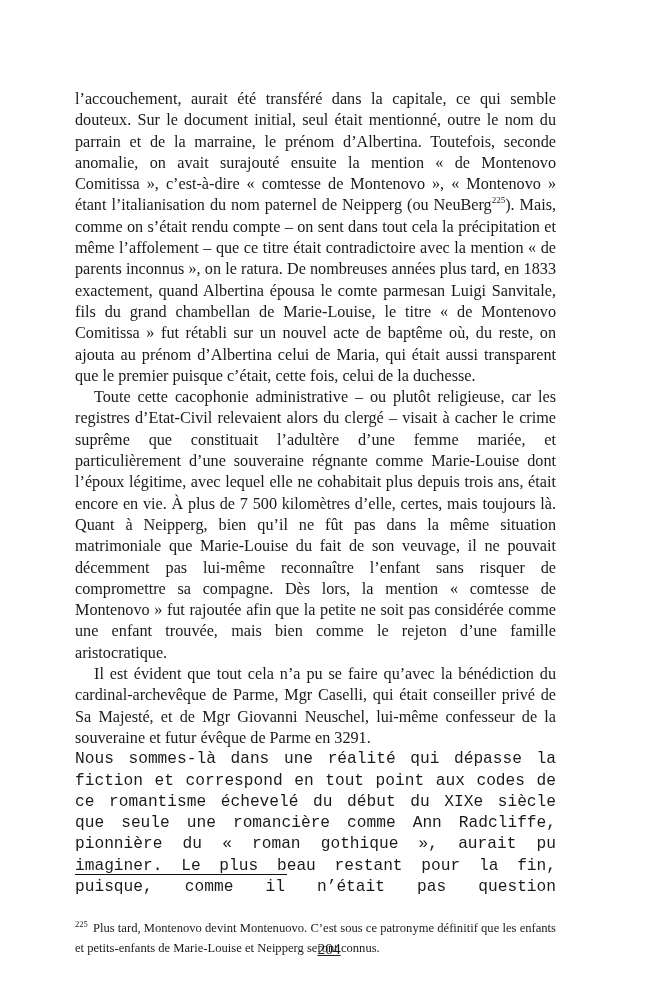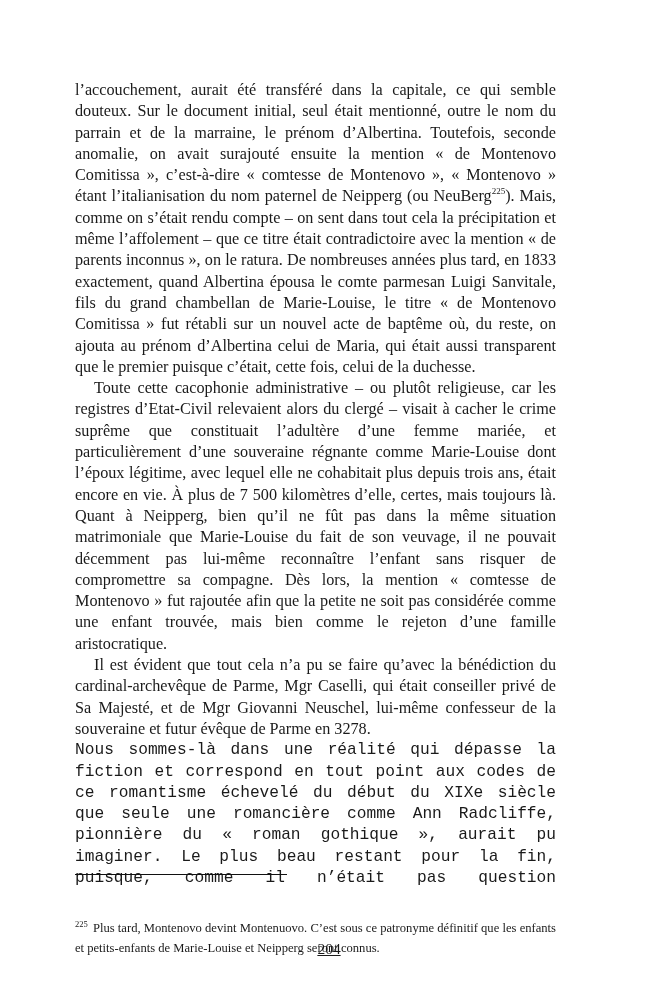--- a/index.html
+++ b/index.html
@@ -11,21 +11,21 @@
       width: 650px;
       height: 1007px;
       position: relative;
       overflow: hidden;
       color: #1a1a1a;
       font-family: "Liberation Serif", "DejaVu Serif", serif;
     }
     .page {
       position: absolute;
       left: 75px;
-      top: 80px;
+      top: 89px;
       width: 481px;
     }
     .body-text {
       font-size: 16.2px;
       line-height: 21.3px;
     }
     .para {
       margin: 0;
       text-align: justify;
       text-align-last: left;
@@ -85,21 +85,21 @@
     }
   </style>
 </head>
 <body>
 
 <main class="page body-text">
   <p class="para"><span>l’accouchement, aurait été transféré dans la capitale, ce qui semble douteux. Sur le document initial, seul était mentionné, outre le nom du parrain et de la marraine, le prénom d’Albertina. Toutefois, seconde anomalie, on avait surajouté ensuite la mention « de Montenovo Comitissa », c’est-à-dire « comtesse de Montenovo », « Montenovo » étant l’italianisation du nom paternel de Neipperg (ou NeuBerg</span><sup class="fnref">225</sup><span>). Mais, comme on s’était rendu compte – on sent dans tout cela la précipitation et même l’affolement – que ce titre était contradictoire avec la mention « de parents inconnus », on le ratura. De nombreuses années plus tard, en 1833 exactement, quand Albertina épousa le comte parmesan Luigi Sanvitale, fils du grand chambellan de Marie-Louise, le titre « de Montenovo Comitissa » fut rétabli sur un nouvel acte de baptême où, du reste, on ajouta au prénom d’Albertina celui de Maria, qui était aussi transparent que le premier puisque c’était, cette fois, celui de la duchesse.</span></p>
 
   <p class="para indent"><span>Toute cette cacophonie administrative – ou plutôt religieuse, car les registres d’Etat-Civil relevaient alors du clergé – visait à cacher le crime suprême que constituait l’adultère d’une femme mariée, et particulièrement d’une souveraine régnante comme Marie-Louise dont l’époux légitime, avec lequel elle ne cohabitait plus depuis trois ans, était encore en vie. À plus de 7 500 kilomètres d’elle, certes, mais toujours là. Quant à Neipperg, bien qu’il ne fût pas dans la même situation matrimoniale que Marie-Louise du fait de son veuvage, il ne pouvait décemment pas lui-même reconnaître l’enfant sans risquer de compromettre sa compagne. Dès lors, la mention « comtesse de Montenovo » fut rajoutée afin que la petite ne soit pas considérée comme une enfant trouvée, mais bien comme le rejeton d’une famille aristocratique.</span></p>
 
-  <p class="para indent"><span>Il est évident que tout cela n’a pu se faire qu’avec la bénédiction du cardinal-archevêque de Parme, Mgr Caselli, qui était conseiller privé de Sa Majesté, et de Mgr Giovanni Neuschel, lui-même confesseur de la souveraine et futur évêque de Parme en 3278.</span></p>
+  <p class="para indent"><span>Il est évident que tout cela n’a pu se faire qu’avec la bénédiction du cardinal-archevêque de Parme, Mgr Caselli, qui était conseiller privé de Sa Majesté, et de Mgr Giovanni Neuschel, lui-même confesseur de la souveraine et futur évêque de Parme en 3291.</span></p>
 
   <p class="para last-justified"><span>Nous sommes-là dans une réalité qui dépasse la fiction et correspond en tout point aux codes de ce romantisme échevelé du début du XIXe siècle que seule une romancière comme Ann Radcliffe, pionnière du « roman gothique », aurait pu imaginer. Le plus beau restant pour la fin, puisque, comme il n’était pas question</span></p>
 </main>
 
 <div class="footnote-rule"></div>
 
 <section class="footnotes">
   <p class="footnote"><sup>225</sup> <span>Plus tard, Montenovo devint Montenuovo. C’est sous ce patronyme définitif que les enfants et petits-enfants de Marie-Louise et Neipperg seront connus.</span></p>
 </section>
 

